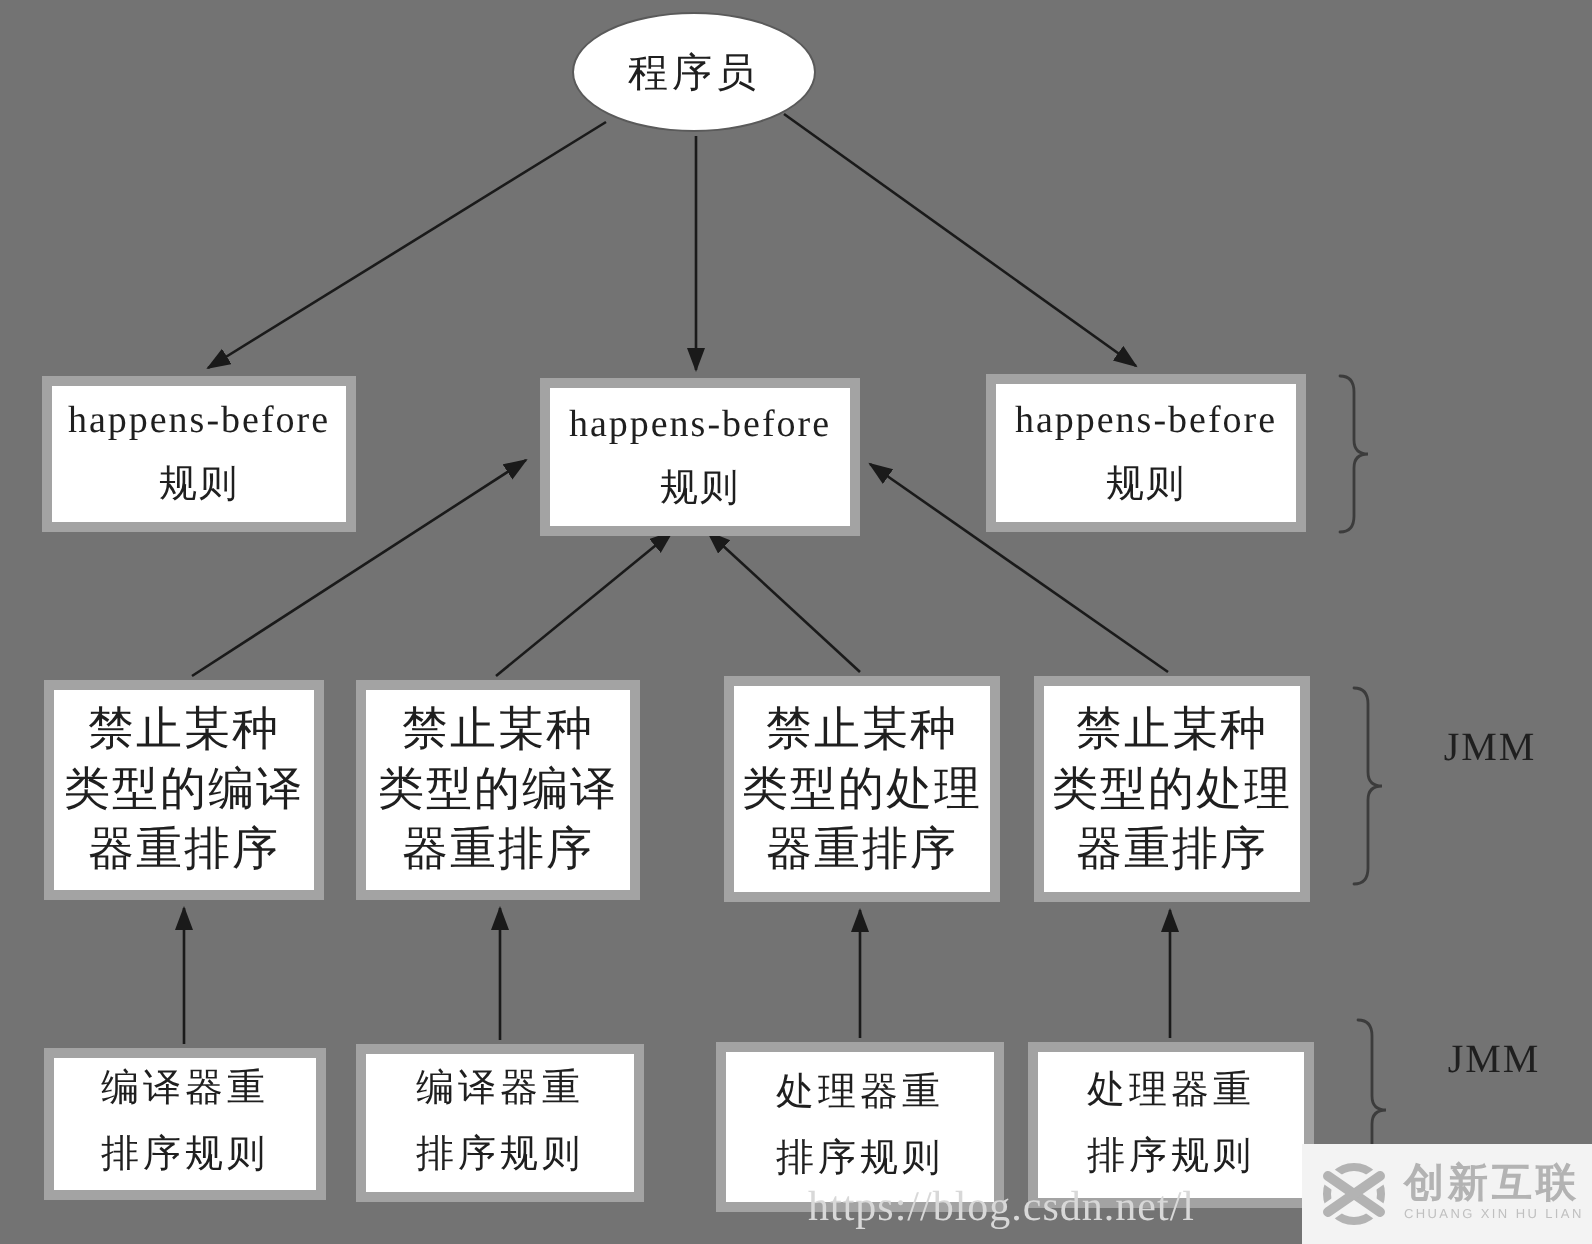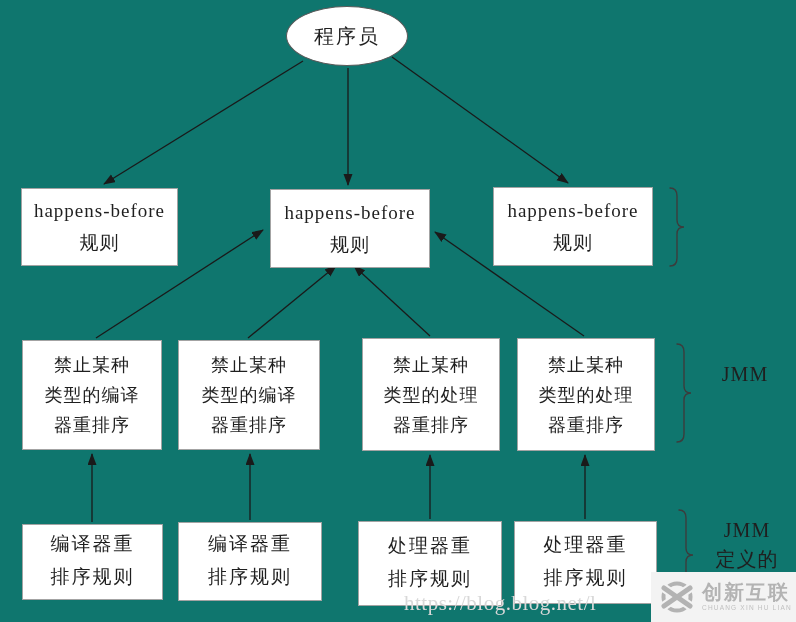--- a/index.html
+++ b/index.html
@@ -1,32 +1,32 @@
 <!DOCTYPE html>
 <html><head>
 <meta charset="utf-8">
 <style>
   html,body{margin:0;padding:0;background:#ffffff;}
   #canvas{
-    position:relative;width:796px;height:622px;background:#0f766e;overflow:hidden;
+    position:relative;width:796px;height:622px;background:#737373;overflow:hidden;
     font-family:"Liberation Serif","DejaVu Serif",serif;color:#1f1f1f;
   }
   #arrow-layer{position:absolute;left:0;top:0;width:796px;height:622px;z-index:1;}
   .node{
-    position:absolute;box-sizing:border-box;background:#ffffff;border:1px solid #a3a3a3;
+    position:absolute;box-sizing:border-box;background:#ffffff;border:5px solid #a3a3a3;
     display:flex;flex-direction:column;justify-content:center;align-items:center;
     z-index:2;text-align:center;
   }
   .ellipse{
     position:absolute;box-sizing:border-box;border:1.4px solid #5a5a5a;border-radius:50%;
     display:flex;justify-content:center;align-items:center;background:#ffffff;z-index:2;
     font-size:20px;letter-spacing:2px;
   }
   .r1 .ln{font-size:19px;line-height:32px;letter-spacing:1px;}
-  .r2 .ln{font-size:18px;line-height:30px;letter-spacing:1px;}
+  .r2 .ln{font-size:23px;line-height:30px;letter-spacing:1px;}
   .r3 .ln{font-size:19px;line-height:33px;letter-spacing:2px;font-family:Liberation Mono, monospace;}
   .side-label{
     position:absolute;z-index:2;text-align:center;font-size:20px;line-height:29px;
     letter-spacing:1px;color:#1f1f1f;
   }
   #watermark{
     position:absolute;left:404px;top:591px;z-index:5;white-space:nowrap;
     font-size:21px;color:#d8d8d8;letter-spacing:0.5px;
   }
   #vendor-logo{
@@ -127,24 +127,23 @@
   <div class="node r3" style="left:358px;top:521px;width:144px;height:85px">
     <div class="ln">处理器重</div>
     <div class="ln">排序规则</div>
   </div>
   <div class="node r3" style="left:514px;top:521px;width:143px;height:83px">
     <div class="ln">处理器重</div>
     <div class="ln">排序规则</div>
   </div>
   <div class="side-label" style="left:702px;top:516px;width:90px">
     <div>JMM</div>
-    <div>定义的</div>
   </div>
 
-  <div id="watermark">https://blog.blog.net/l</div>
+  <div id="watermark">https://blog.csdn.net/l</div>
 
   <div id="vendor-logo">
     <svg width="38" height="38" viewBox="0 0 38 38">
       <circle cx="19" cy="19" r="13.5" fill="none" stroke="#b3b3b3" stroke-width="4"></circle>
       <line x1="6" y1="10" x2="32" y2="28" stroke="#f3f3f3" stroke-width="9"></line>
       <line x1="32" y1="10" x2="6" y2="28" stroke="#f3f3f3" stroke-width="9"></line>
       <line x1="6" y1="10" x2="32" y2="28" stroke="#b3b3b3" stroke-width="5" stroke-linecap="round"></line>
       <line x1="32" y1="10" x2="6" y2="28" stroke="#b3b3b3" stroke-width="5" stroke-linecap="round"></line>
     </svg>
     <div class="txt">

